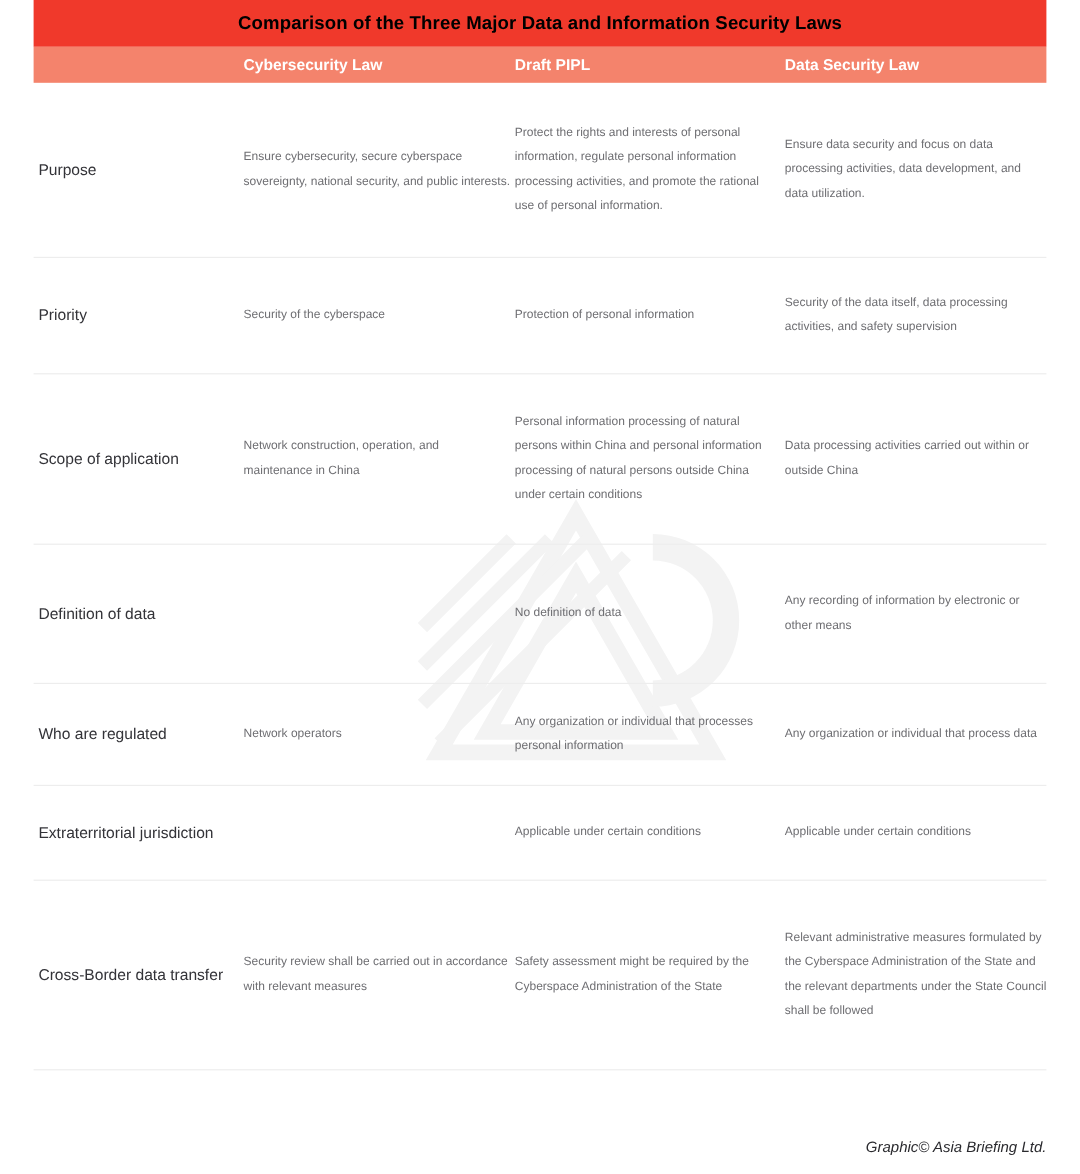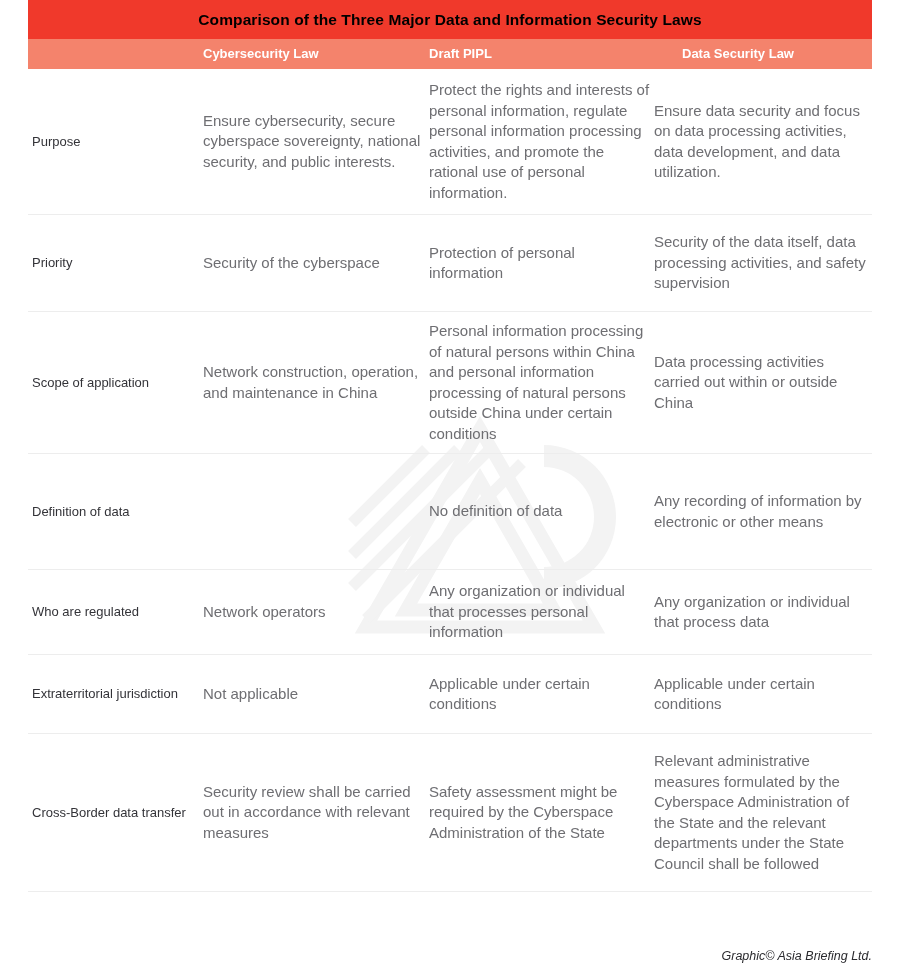--- a/index.html
+++ b/index.html
@@ -64,35 +64,35 @@
     top: 0;
     height: 34px;
     line-height: 30px;
     color: #ffffff;
     font-size: 13px;
     font-weight: bold;
     white-space: nowrap;
   }
   .ch.c1 { left: 175px; }
   .ch.c2 { left: 401px; }
-  .ch.c3 { left: 654px; }
+  .ch.c3 { left: 626px; }
 
   
   .row {
     position: relative;
     border-bottom: 1px solid #EDEDED;
     display: flex;
     align-items: center;
     padding: 0;
   }
   .row:last-of-type { border-bottom: 1px solid #EDEDED; }
 
   .cell {
     position: absolute;
-    font-size: 15px;
+    font-size: 10px;
     line-height: 20.5px;
     color: #6E6E72;
   }
   .cell.label {
     left: 4px;
     width: 168px;
     color: #333338;
     font-size: 13px;
     line-height: 20px;
   }
@@ -184,21 +184,20 @@
 
     <div class="row r4">
       <span class="cell label">Who are regulated</span>
       <span class="cell c1">Network operators</span>
       <span class="cell c2">Any organization or individual that processes personal information</span>
       <span class="cell c3">Any organization or individual that process data</span>
     </div>
 
     <div class="row r5">
       <span class="cell label">Extraterritorial jurisdiction</span>
-      <span class="cell c1">Not applicable</span>
       <span class="cell c2">Applicable under certain conditions</span>
       <span class="cell c3">Applicable under certain conditions</span>
     </div>
 
     <div class="row r6">
       <span class="cell label">Cross-Border data transfer</span>
       <span class="cell c1">Security review shall be carried out in accordance with relevant measures</span>
       <span class="cell c2">Safety assessment might be required by the Cyberspace Administration of the State</span>
       <span class="cell c3">Relevant administrative measures formulated by the Cyberspace Administration of the State and the relevant departments under the State Council shall be followed</span>
     </div>

